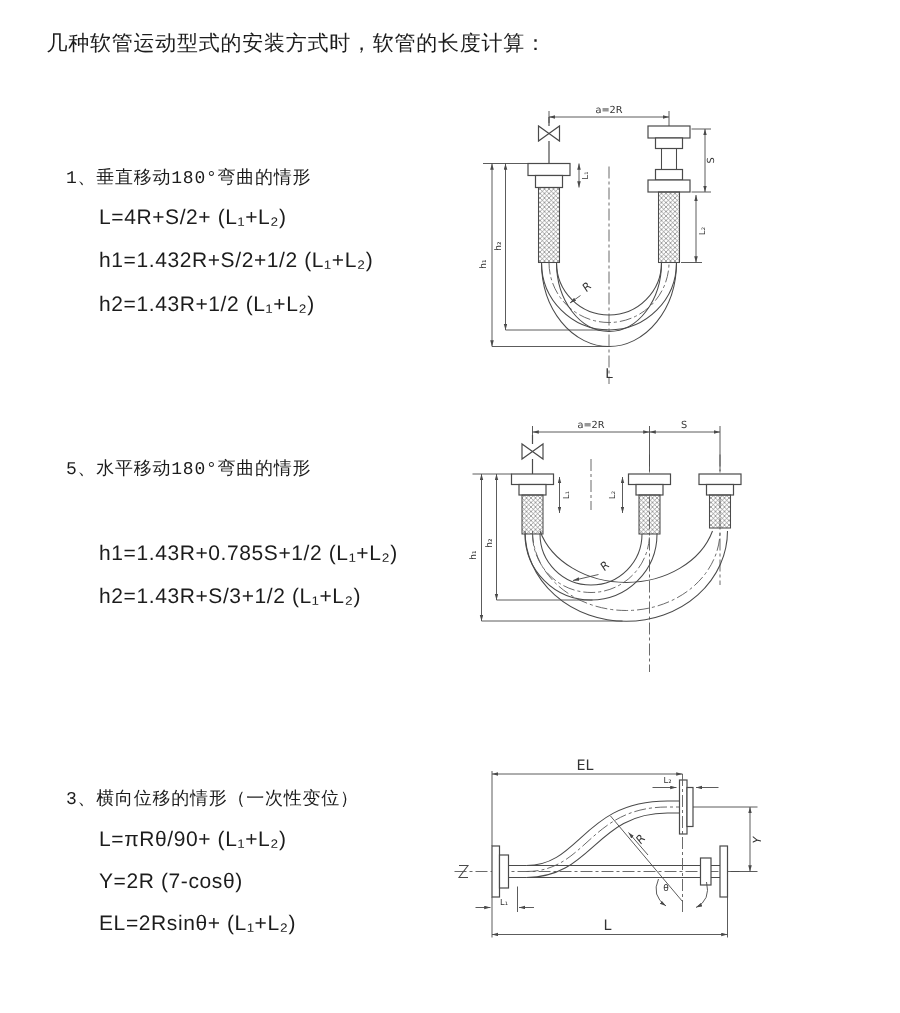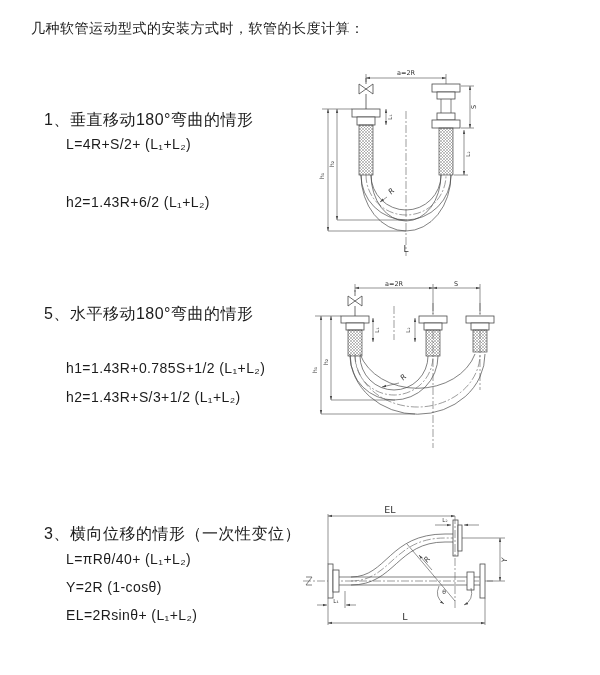--- a/index.html
+++ b/index.html
@@ -1,48 +1,49 @@
 <!DOCTYPE html>
 <html><head>
 <meta charset="utf-8">
 <style>
   html,body{margin:0;padding:0;background:#fff;}
   .page{position:relative;width:600px;height:675px;background:#ffffff;overflow:hidden;
         font-family:"Liberation Sans","DejaVu Sans",sans-serif;color:#1c1c1c;}
   .title{position:absolute;left:31px;top:20px;font-size:14px;letter-spacing:0.5px;text-align:right;}
-  .sec-heading{position:absolute;font-size:16px;letter-spacing:0.5px;}
+  .sec-heading{position:absolute;font-size:12px;letter-spacing:0.5px;font-family:Liberation Mono, monospace;}
   .formula{position:absolute;font-size:14px;letter-spacing:0.4px;}
   .diagram{position:absolute;}
   svg{display:block;}
   svg text{font-family:"DejaVu Sans","Liberation Sans",sans-serif;fill:#333;}
   .thin{stroke:#4a4a4a;stroke-width:0.7;fill:none;}
   .dim{stroke:#4a4a4a;stroke-width:0.6;fill:none;}
   .cl{stroke:#5a5a5a;stroke-width:0.6;fill:none;stroke-dasharray:8 2 2 2;}
   .part{stroke:#4a4a4a;stroke-width:0.8;fill:#fff;}
   .braid{stroke:#4a4a4a;stroke-width:0.7;}
   .vlv{fill:none;stroke:#4a4a4a;stroke-width:0.8;}
 </style>
 </head>
 <body>
 
 <div class="page">
 
   <div class="title">几种软管运动型式的安装方式时，软管的长度计算：</div>
 
   <div class="sec-heading" style="left:44px;top:110px">1、垂直移动180°弯曲的情形</div>
   <div class="formula" style="left:66px;top:136px">L=4R+S/2+ (L₁+L₂)</div>
-  <div class="formula" style="left:66px;top:194px">h2=1.43R+6/2 (L₁+L₂)</div>
+  <div class="formula" style="left:66px;top:165px">h1=1.432R+S/2+1/2 (L₁+L₂)</div>
+  <div class="formula" style="left:66px;top:194px">h2=1.43R+1/2 (L₁+L₂)</div>
 
   <div class="sec-heading" style="left:44px;top:304px">5、水平移动180°弯曲的情形</div>
   <div class="formula" style="left:66px;top:360px">h1=1.43R+0.785S+1/2 (L₁+L₂)</div>
   <div class="formula" style="left:66px;top:389px">h2=1.43R+S/3+1/2 (L₁+L₂)</div>
 
   <div class="sec-heading" style="left:44px;top:524px">3、横向位移的情形（一次性变位）</div>
-  <div class="formula" style="left:66px;top:551px">L=πRθ/40+ (L₁+L₂)</div>
-  <div class="formula" style="left:66px;top:579px">Y=2R (1-cosθ)</div>
+  <div class="formula" style="left:66px;top:551px">L=πRθ/90+ (L₁+L₂)</div>
+  <div class="formula" style="left:66px;top:579px">Y=2R (7-cosθ)</div>
   <div class="formula" style="left:66px;top:607px">EL=2Rsinθ+ (L₁+L₂)</div>
 
   <div class="diagram" style="left:306px;top:66px">
     <svg width="285" height="200" viewBox="0 0 285 200">
       <defs>
         <marker id="a1" markerWidth="8" markerHeight="6" refX="7" refY="2" orient="auto-start-reverse">
           <path d="M0,0 L7,2 L0,4 z" fill="#4a4a4a"></path>
         </marker>
         <pattern id="p1" patternUnits="userSpaceOnUse" width="3" height="3">
           <path d="M0,3 l3,-3 M0,0 l3,3" stroke="#666" stroke-width="0.4"></path>

